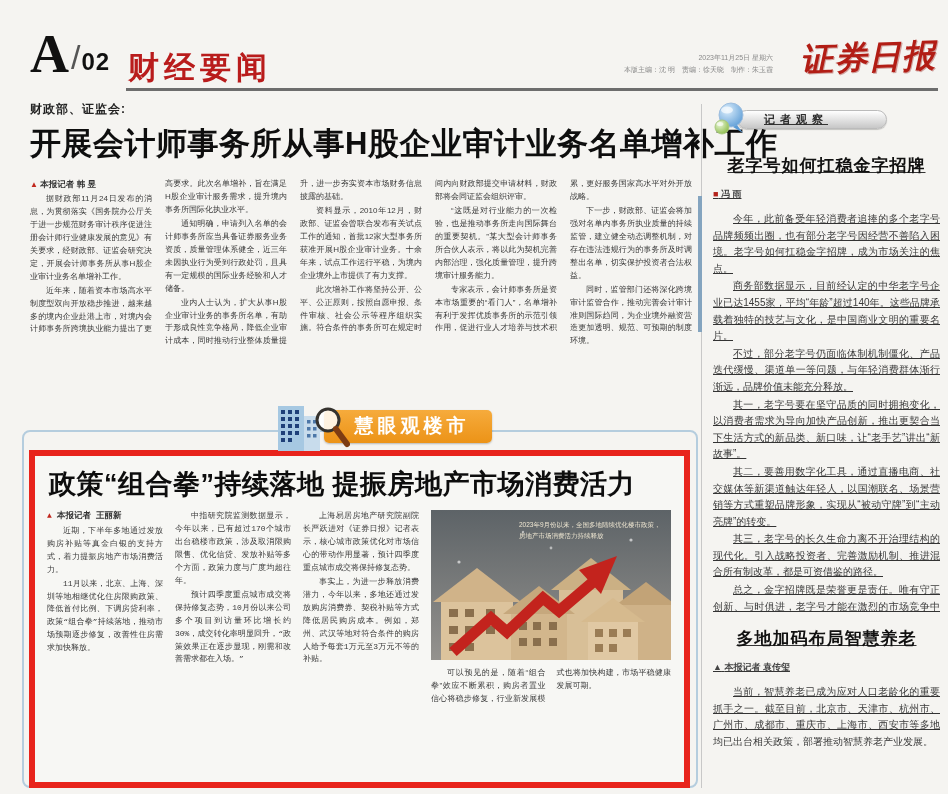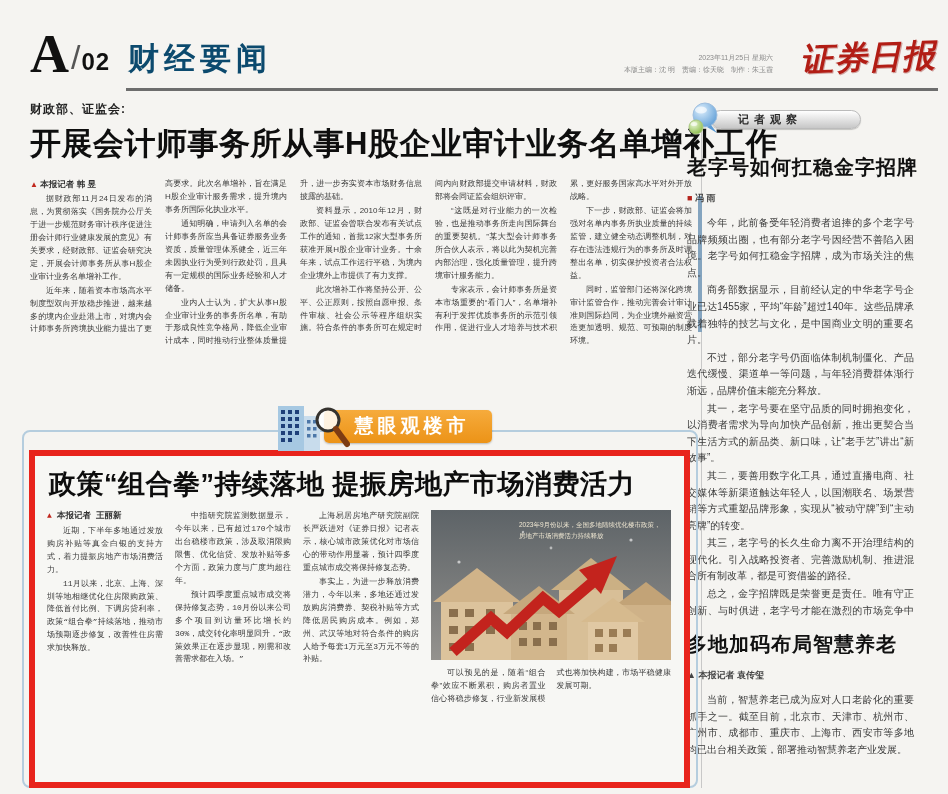--- a/index.html
+++ b/index.html
@@ -10,21 +10,21 @@
     position:relative;
     overflow:hidden;
     color:#333;
   }
   
   .header { position:absolute; top:26px; left:30px; right:10px; height:66px; }
   .plate { position:absolute; left:0; top:6px; display:flex; align-items:flex-end; }
   .plate-letter { font-family:"Liberation Serif", serif; font-size:54px; font-weight:bold; color:#111; line-height:0.85; }
   .plate-slash { font-size:34px; color:#555; font-weight:300; margin:0 1px 1px 2px; }
   .plate-number { font-size:24px; font-weight:bold; color:#111; letter-spacing:1px; margin-bottom:2px; }
-  .section-title { position:absolute; left:98px; top:12px; font-size:31px; font-weight:bold; color:#0c4a6e; letter-spacing:5px; }
+  .section-title { position:absolute; left:98px; top:21px; font-size:31px; font-weight:bold; color:#b91c1c; letter-spacing:5px; }
   .header-rule { position:absolute; left:96px; right:0; top:62px; height:3px; background:#6d6d6d; }
   .header-meta { position:absolute; right:165px; top:26px; text-align:right; font-size:7px; color:#8a8a8a; line-height:1.7; }
   .masthead { position:absolute; right:2px; top:10px; width:158px; text-align:right;
     font-family:"DejaVu Serif", serif; font-style:italic; font-weight:bold;
     font-size:33px; color:#b21d15; letter-spacing:1px; transform:rotate(-2deg);
     text-shadow:1px 1px 0 rgba(140,10,5,.35); }
   
   .v-divider { position:absolute; left:701px; top:104px; bottom:6px; width:1px; background:#c8c8c8; }
   .v-accent  { position:absolute; left:698px; top:196px; height:136px; width:4px; background:#84a4bf; }
   
@@ -45,26 +45,26 @@
   .red-box { position:absolute; left:29px; top:450px; width:661px; height:338px; border:6px solid #e8241c; background:rgba(255,255,255,.25); z-index:2; padding:8px 12px 6px; }
   .featured-headline { font-size:27px; font-weight:bold; color:#0d0d0d; letter-spacing:0.5px; white-space:nowrap; margin:2px 2px 8px; }
   .featured-content { display:flex; gap:12px; }
   .featured-left { width:372px; height:258px; column-count:3; column-gap:12px; font-size:8px; line-height:1.62; text-align:justify; color:#3a3a3a; overflow:hidden;font-family:Liberation Mono, monospace; }
   .featured-left p, .featured-right p { text-indent:2em; margin-bottom:1px; }
   .featured-right { width:240px; }
   .photo { position:relative; width:240px; height:150px; overflow:hidden; }
   .photo-caption { position:absolute; top:9px; left:88px; right:6px; font-size:6.5px; line-height:1.7; color:#efe7d2; z-index:2; }
   .below-photo { margin-top:7px; height:100px; column-count:2; column-gap:11px; font-size:8px; line-height:1.62; text-align:justify; color:#3a3a3a; overflow:hidden; }
   
-  .sidebar { position:absolute; left:687px; top:104px; width:227px; }
+  .sidebar { position:absolute; left:713px; top:104px; width:227px;text-decoration:underline; }
   .observer-badge { display:flex; align-items:center; height:30px; }
   .badge-pill { height:19px; flex:0 0 150px; background:linear-gradient(#ffffff,#c7c7c7); border:1px solid #bbb; border-radius:10px;
     display:flex; align-items:center; padding-left:26px; margin-left:-18px; font-size:11px; font-weight:bold; color:#2b2b2b; letter-spacing:5px;
     box-shadow:0 1px 1px rgba(0,0,0,.2); }
-  .sb-headline { margin-top:20px; font-size:20px; font-weight:bold; color:#111; letter-spacing:1px; white-space:nowrap; }
+  .sb-headline { margin-top:20px; font-size:17px; font-weight:bold; color:#111; letter-spacing:1px; white-space:nowrap;text-align:center; }
   .sb-byline { margin-top:11px; font-size:9px; font-weight:bold; color:#444; }
   .sb-byline .mark-sq { color:#b5231c; font-size:9px; }
   .sb-body { margin-top:10px; font-size:10px; line-height:1.66; text-align:justify; color:#3a3a3a; overflow:hidden; }
   .sb-body p { text-indent:2em; margin-bottom:1px; }
   .sb-body-1 { height:404px; }
   .sb-body-2 { height:62px; }
   .sb-headline-2 { margin-top:12px; }
 </style>
 </head>
 <body>

